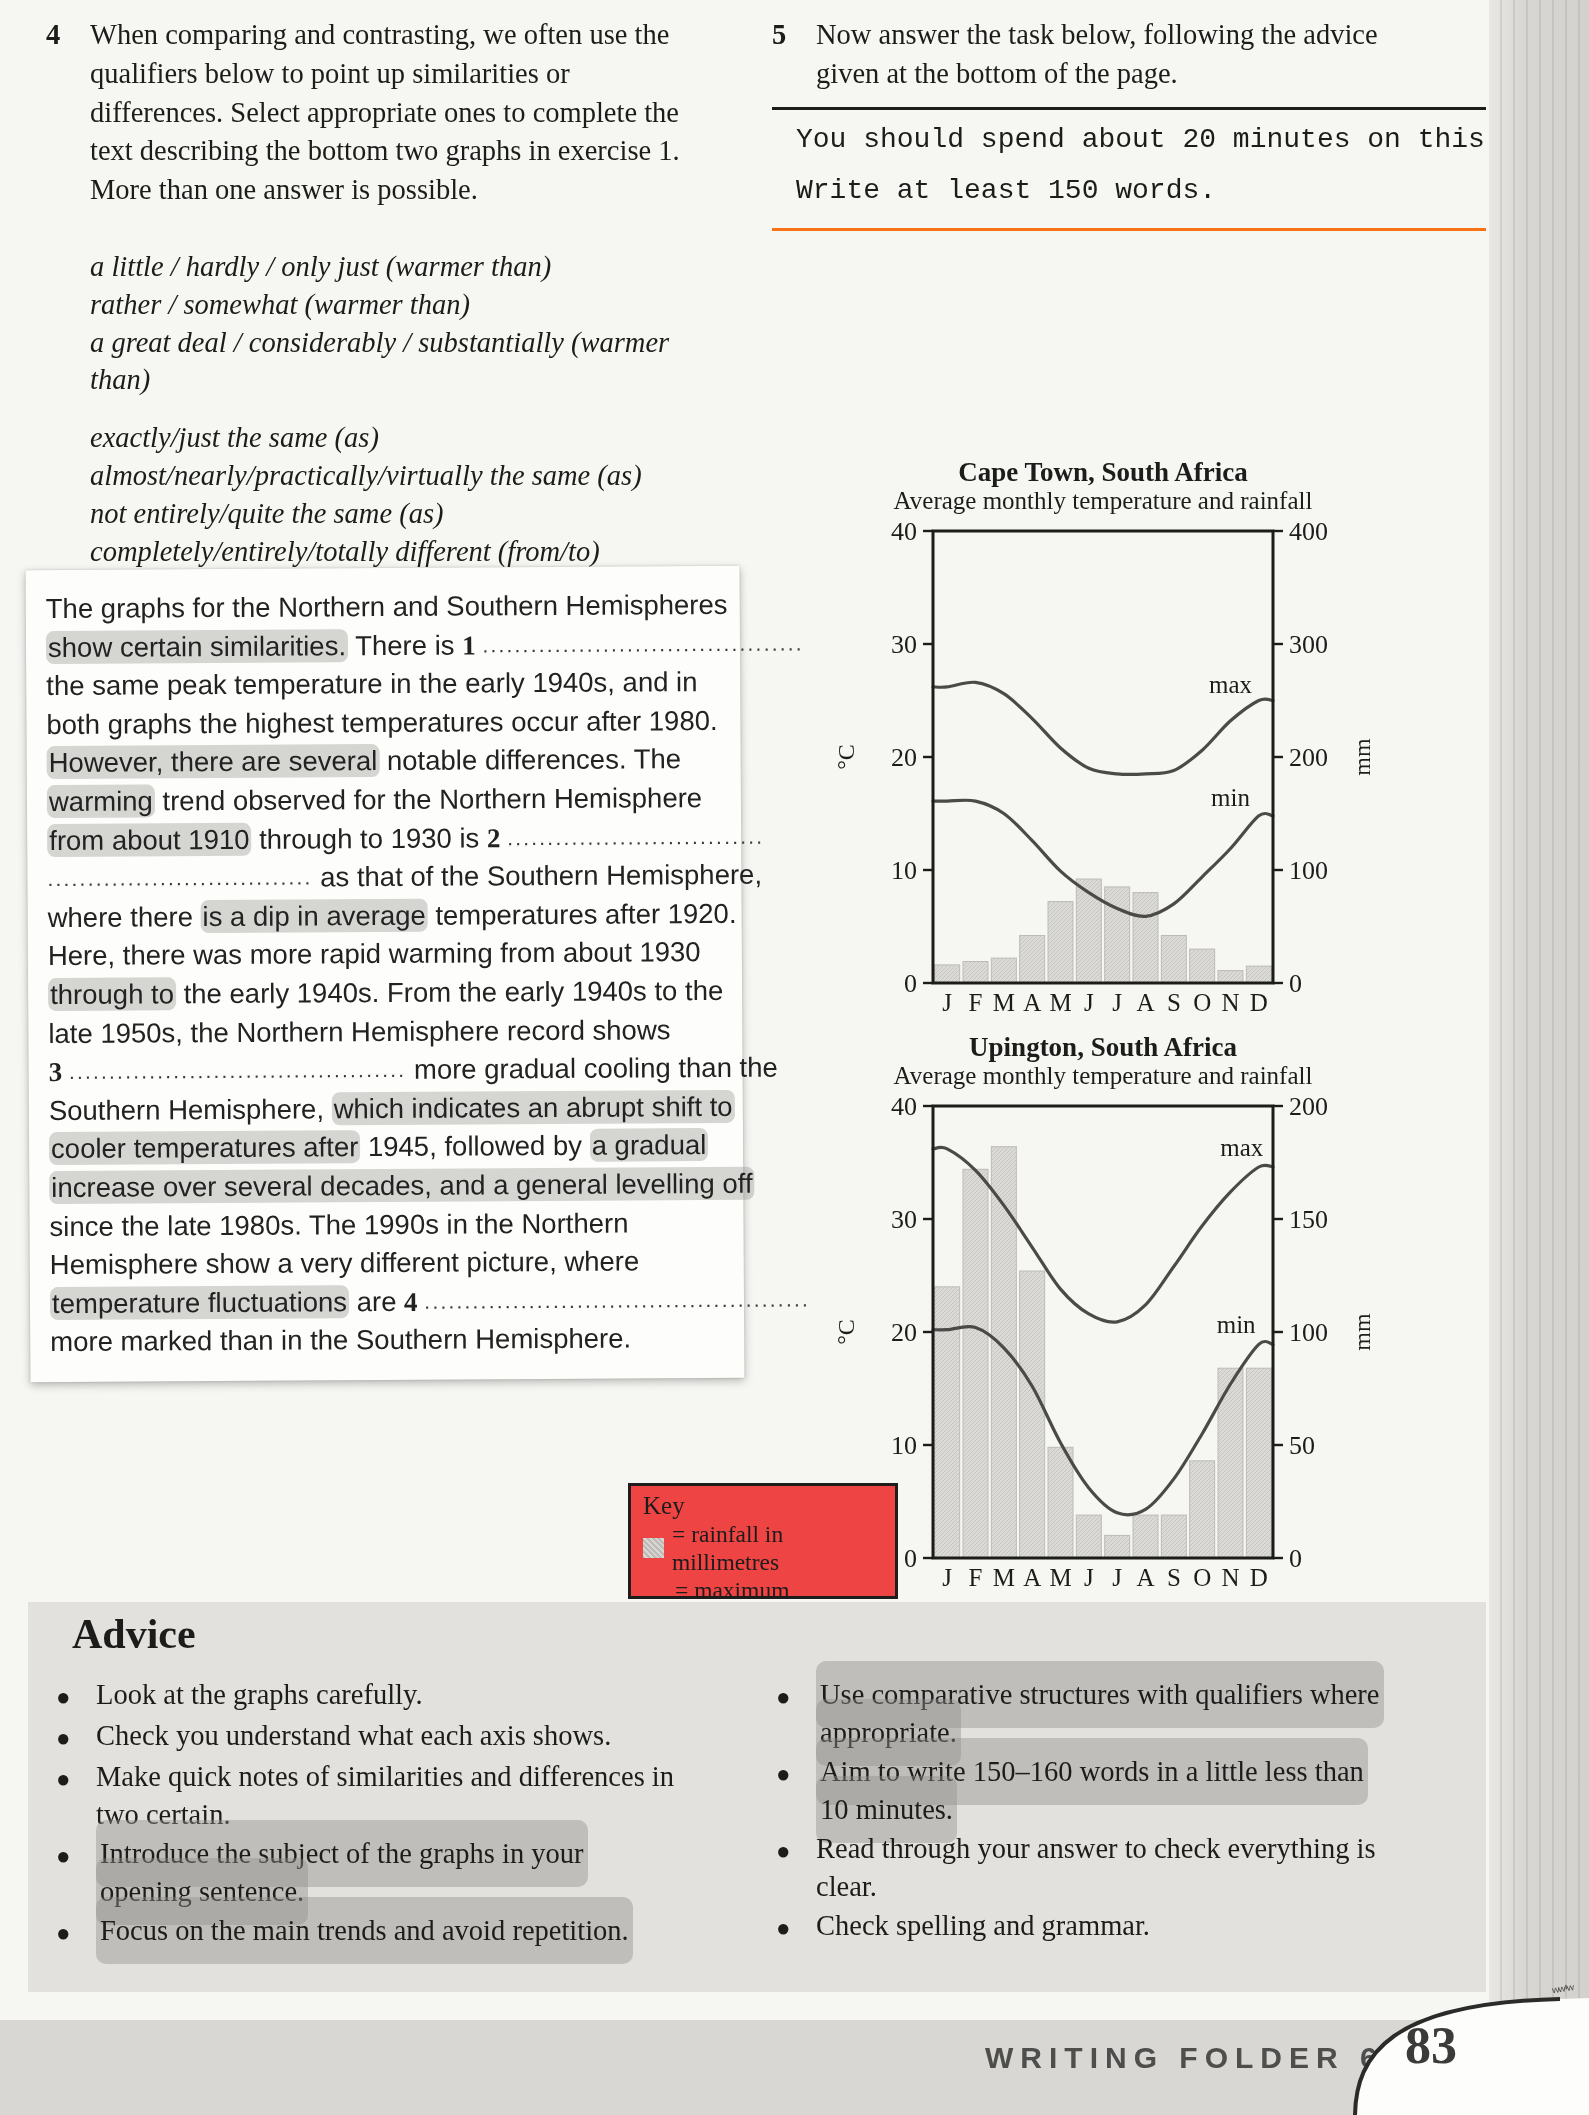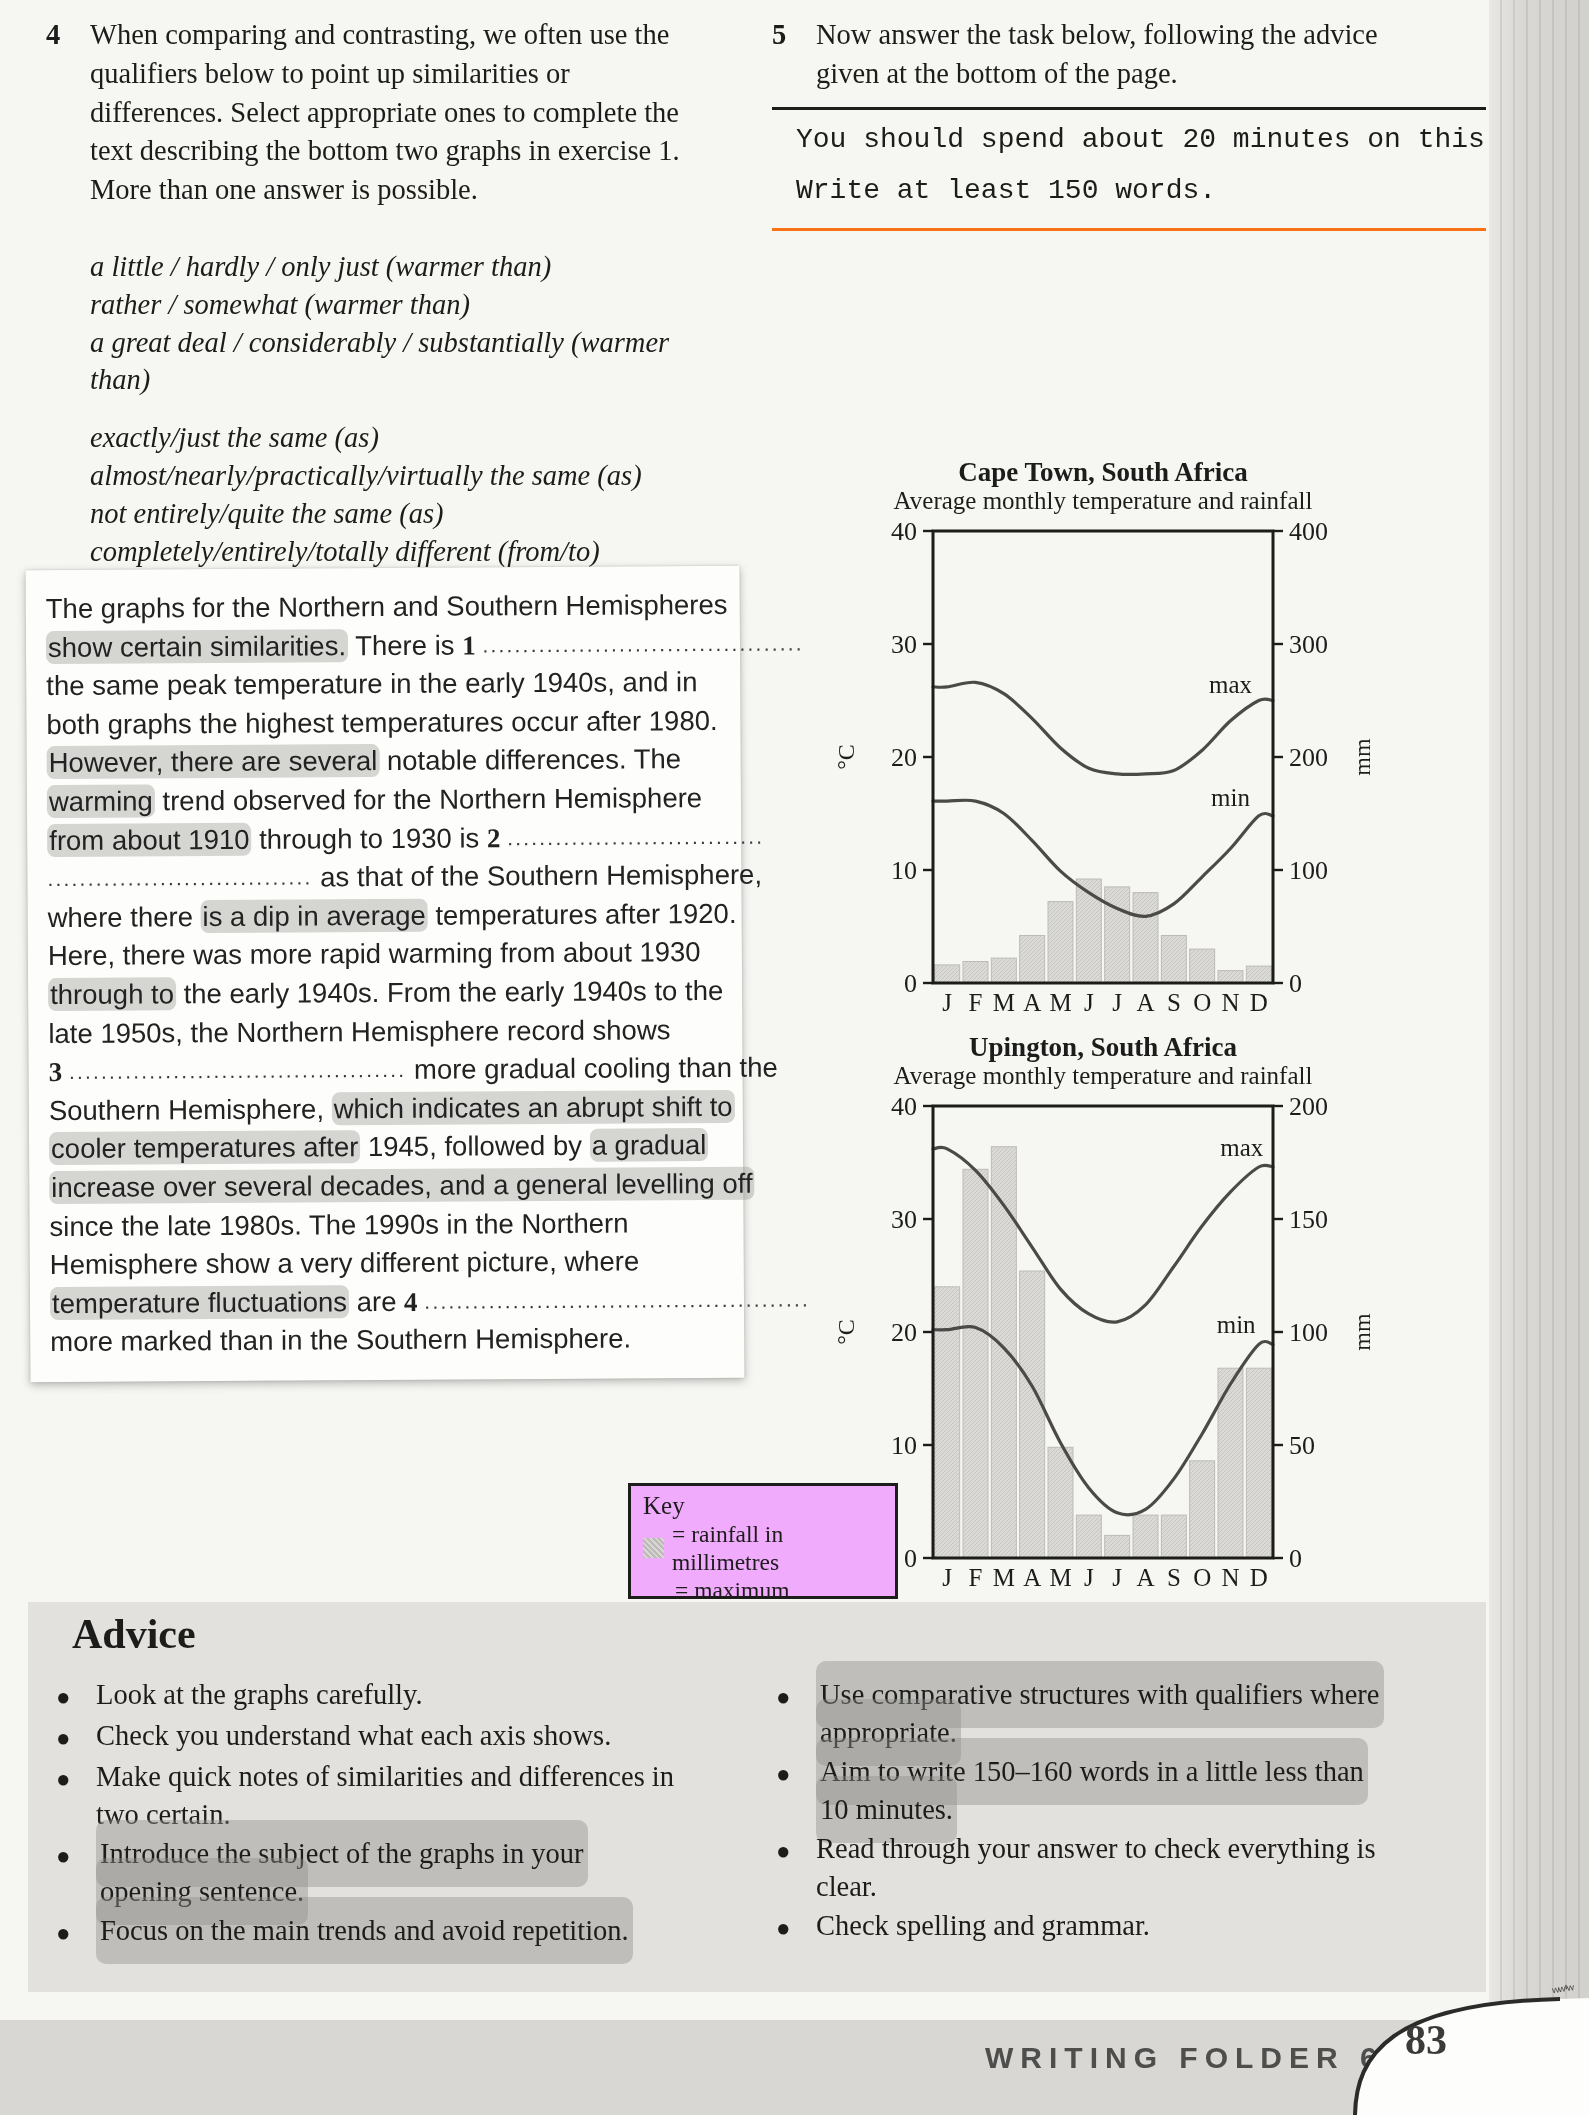--- a/index.html
+++ b/index.html
@@ -44,21 +44,21 @@
 
   
   .chart{position:absolute; width:560px; height:575px; z-index:1;}
   .chart-cape{left:830px; top:455px;}
   .chart-upington{left:830px; top:1030px;}
   .chart svg{width:100%; height:100%;}
   svg text{font-family:"Liberation Serif", serif; fill:#1c1c1b;}
 
   
   .key-box{position:absolute; left:628px; top:1483px; width:252px; height:104px;
-    border:3px solid #1d1d1c; background:#f0abfc; padding:6px 0 0 12px; z-index:1;}
+    border:3px solid #1d1d1c; background:#ef4444; padding:6px 0 0 12px; z-index:1;}
   .key-title{font-size:25px;}
   .key-row{display:flex; align-items:center; font-size:23.5px; line-height:28px;}
   .key-swatch{display:inline-block; width:21px; height:20px; background:#d8d7d3;
     background-image:repeating-linear-gradient(45deg, rgba(160,159,155,.5) 0 2px, rgba(255,255,255,0) 2px 4px);
     margin-right:8px; flex:0 0 auto;}
   .key-line{display:inline-block; width:24px; height:4px; background:#4b4a48; margin-right:8px; border-radius:2px; flex:0 0 auto;}
 
   
   .advice{position:absolute; left:28px; top:1602px; width:1458px; height:390px;
     background:#e2e1dd; z-index:1;}
@@ -71,21 +71,21 @@
   .advice-text{white-space:nowrap;}
   .advice-text .hl{background:rgba(144,144,140,.42); border-radius:10px; padding:18px 4px;}
 
   
   .footer-band{position:absolute; left:0; top:2020px; width:1589px; height:95px; background:#d8d7d4; z-index:1;}
   .footer-label{position:absolute; left:985px; top:2041px; z-index:1;
     font-family:"Liberation Sans", sans-serif; font-weight:bold; font-size:30px;
     letter-spacing:7px; color:#4e4e4c;}
   .corner-curve{position:absolute; left:1330px; top:1993px; width:259px; height:122px; z-index:3;}
   .page-number{position:absolute; left:1405px; top:2016px; z-index:4;
-    font-family:"Liberation Serif", serif; font-weight:bold; font-size:42px; color:#3b3b39;}
+    font-family:"Liberation Serif", serif; font-weight:bold; font-size:52px; color:#3b3b39;}
   .squiggle{position:absolute; left:1552px; top:1982px; z-index:4; font-size:16px; color:#55554f;
     font-family:"DejaVu Sans", sans-serif; transform:rotate(-8deg); letter-spacing:-2px;}
 </style>
 </head>
 <body>
 
 <div class="page">
 
   <div class="ex ex4">
     <span class="ex-num">4</span>

